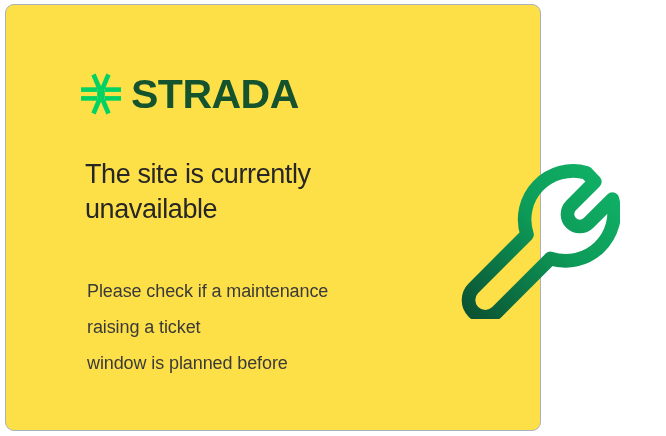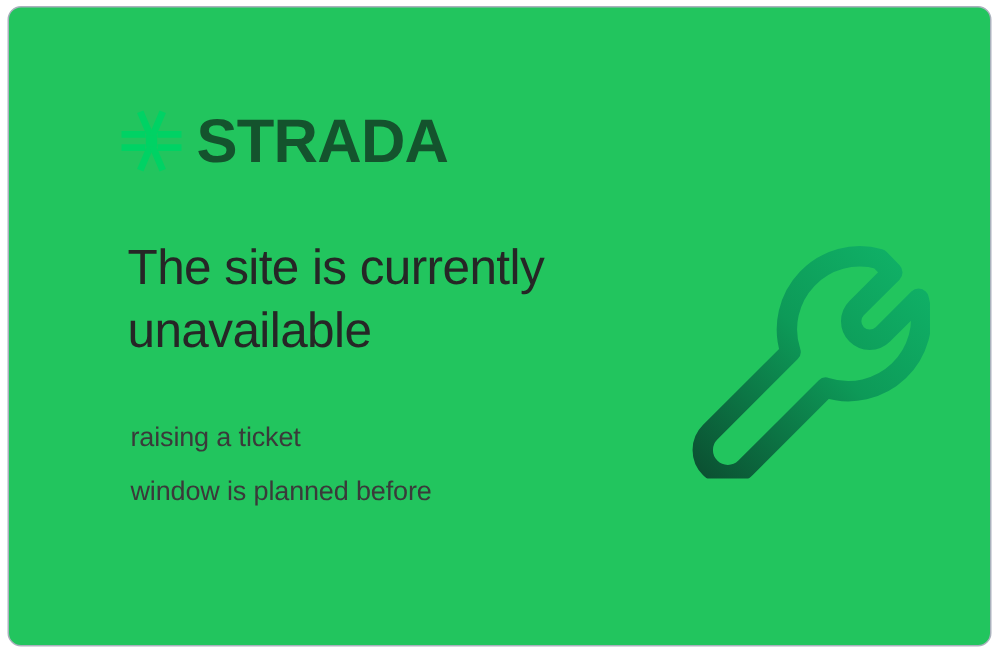--- a/index.html
+++ b/index.html
@@ -17,23 +17,23 @@
     width: 666px;
     height: 436px;
     background: #ffffff;
   }
 
   
   .card {
     position: absolute;
     left: 5px;
     top: 4px;
-    width: 656px;
+    width: 536px;
     height: 427px;
-    background: #22c55e;
+    background: #fde047;
     border: 1px solid #aab1bd;
     border-radius: 9px;
   }
 
   
   .brand {
     position: absolute;
     left: 73px;
     top: 67px;
     display: flex;
@@ -56,21 +56,21 @@
     line-height: 1;
     white-space: nowrap;
   }
 
   
   .headline {
     position: absolute;
     left: 79px;
     top: 152px;
     width: 330px;
-    font-size: 33px;
+    font-size: 27px;
     font-weight: 500;
     line-height: 1.28;
     letter-spacing: -0.4px;
     color: #262626;
   }
 
   
   .body-copy {
     position: absolute;
     left: 81px;
@@ -119,20 +119,21 @@
           </g>
           <rect x="18.2" y="18.2" width="7.6" height="7.6" fill="#00d264"></rect>
         </svg>
       </span>
       <span class="brand-name">STRADA</span>
     </div>
 
     <h1 class="headline">The site is currently unavailable</h1>
 
     <div class="body-copy">
+      <span class="line">Please check if a maintenance</span>
       <span class="line">raising a ticket</span>
       <span class="line">window is planned before</span>
     </div>
 
     <div class="wrench">
       <svg viewBox="0 0 100 100" xmlns="http://www.w3.org/2000/svg" aria-hidden="true">
         <defs>
           <linearGradient id="wrenchGrad" x1="100%" y1="0%" x2="0%" y2="100%">
             <stop offset="0%" stop-color="#10b368"></stop>
             <stop offset="45%" stop-color="#0d9a58"></stop>

